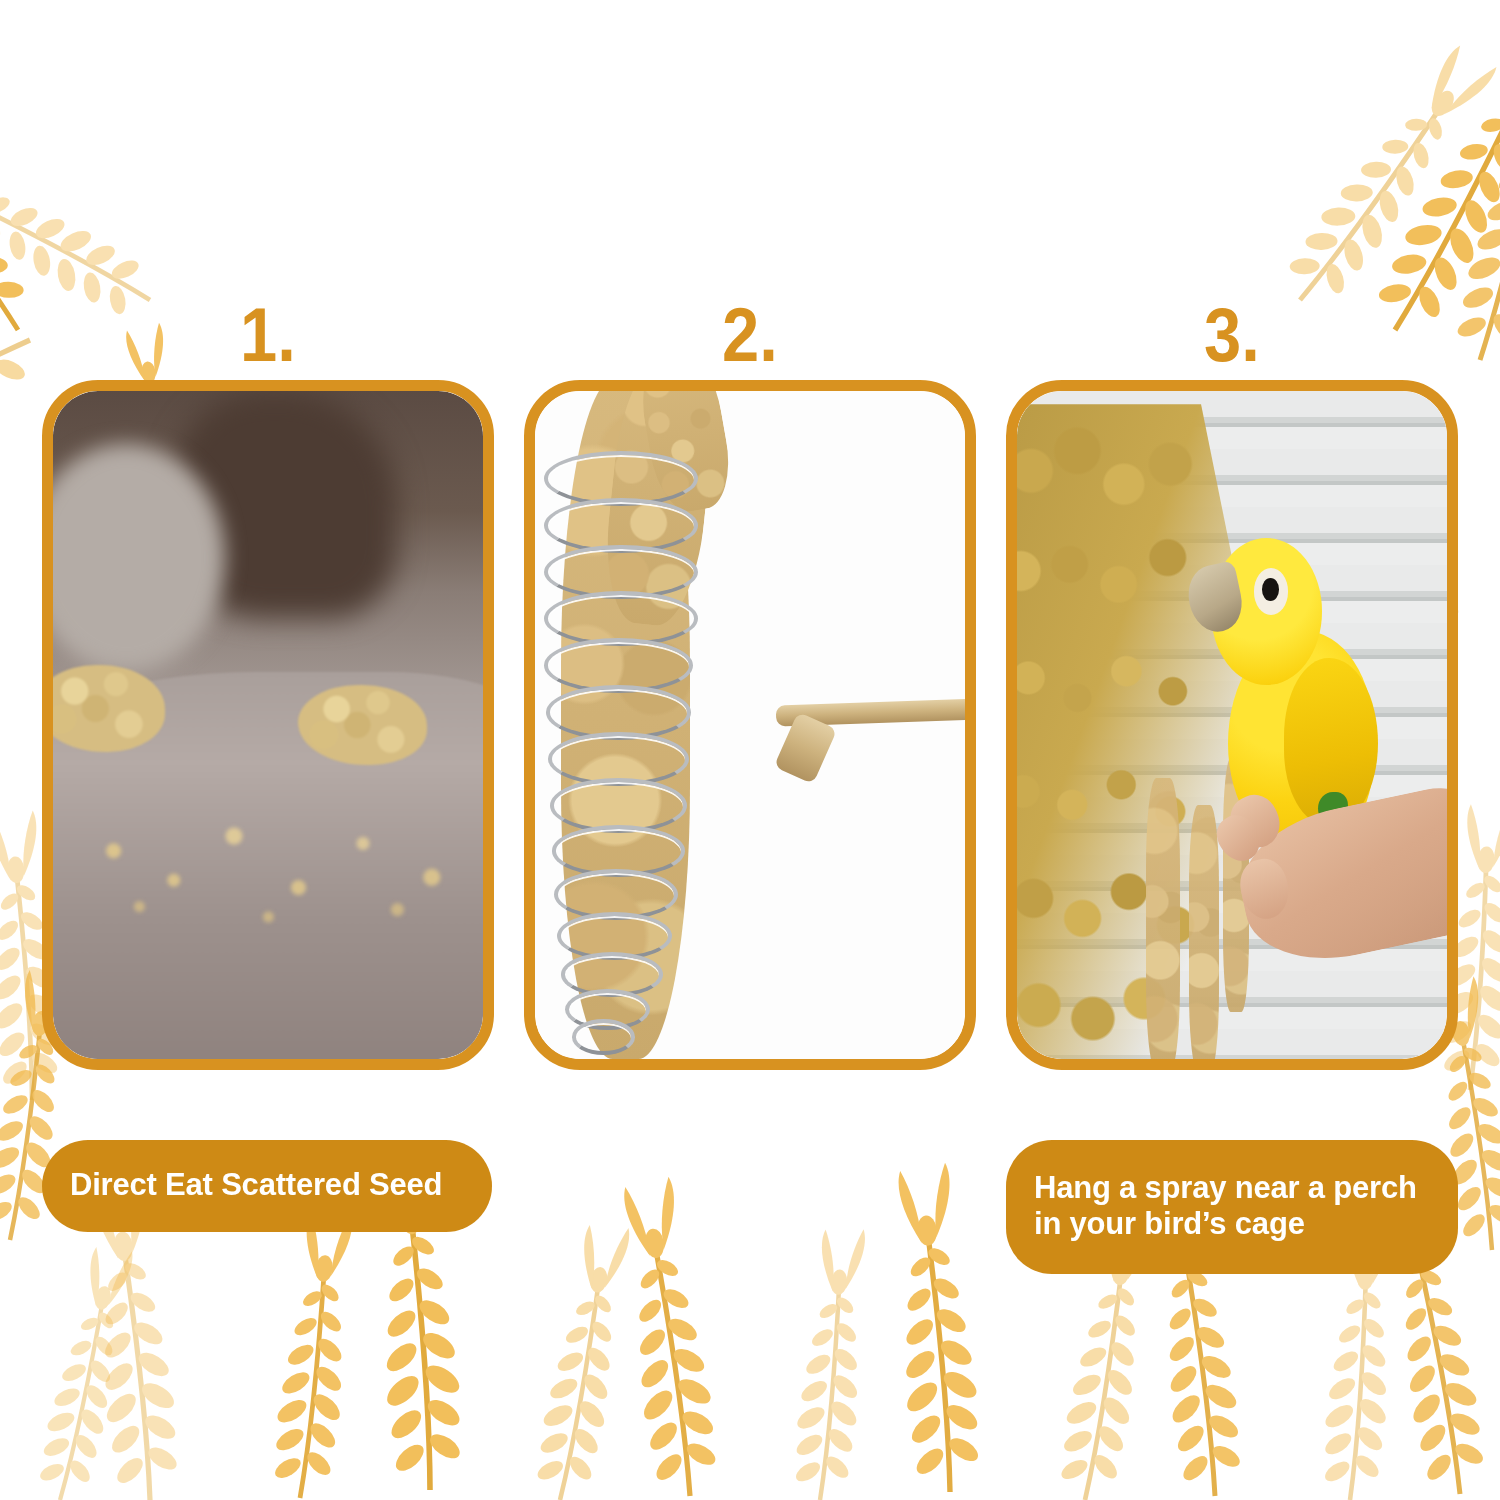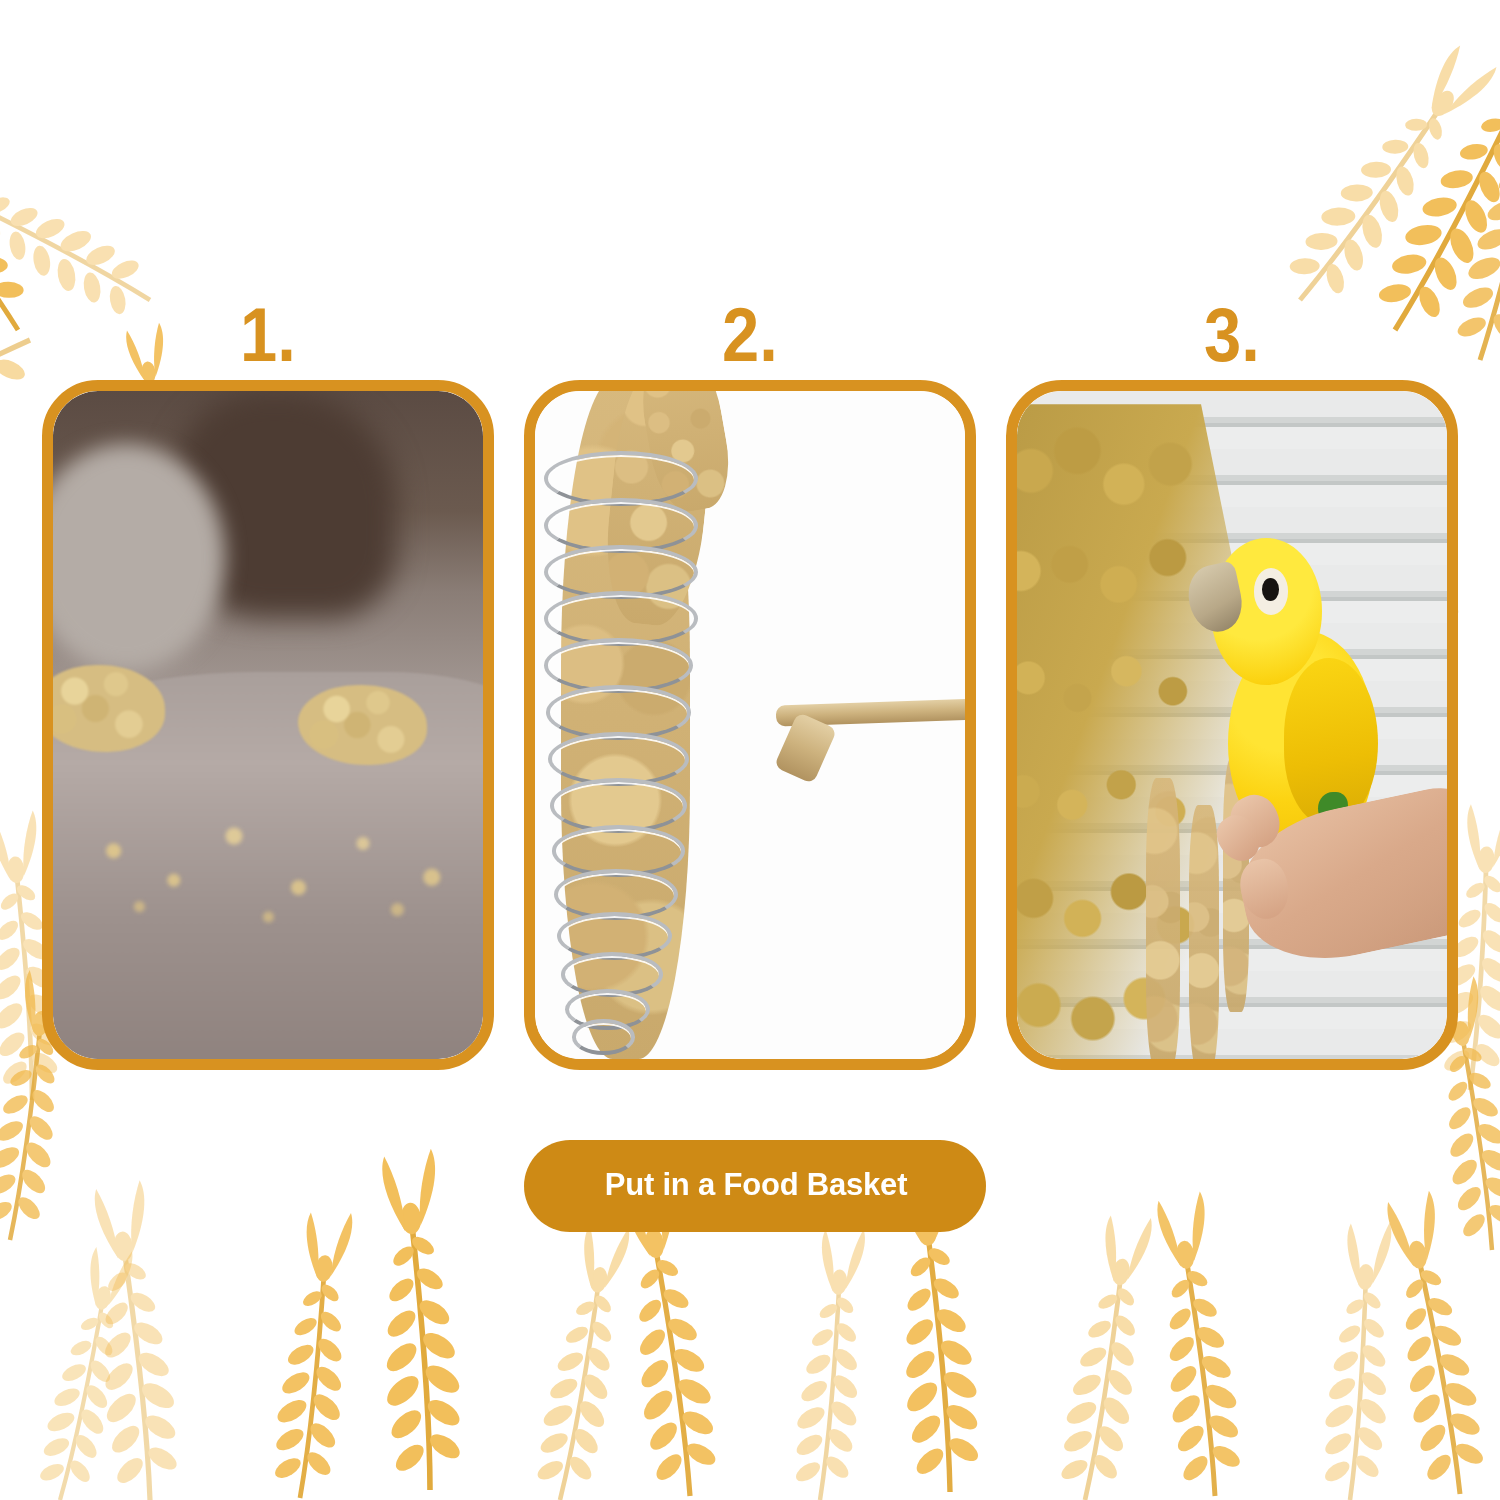--- a/index.html
+++ b/index.html
@@ -486,20 +486,23 @@
             <div class="b-headstripe" style="left:79%;top:12%;width:18%;height:12%;"></div>
             <div class="b-cere" style="left:75%;top:16%;width:6%;height:4%;"></div>
             <div class="b-eye" style="left:84%;top:18%;width:3.2%;height:2.6%;"></div>
             <div class="b-cheek" style="left:79%;top:22%;width:5%;height:4.2%;"></div>
             <div class="b-tail" style="left:86%;top:48%;width:26%;height:8%;transform:rotate(10deg);"></div>
             <div class="b-foot" style="left:80%;top:56%;width:7%;height:4%;"></div>
           </div>
         </div>
       </div>
 
+      <div class="caption cap-1">
+        <span class="caption-text">Direct Eat Scattered Seed</span>
+      </div>
     </div>
 
     <div class="step step-2">
       <div class="step-number">2.</div>
 
       <div class="photo-frame">
         <div class="photo">
           <div class="s2-bg"></div>
 
           <div class="feeder-millet" style="left:6%;top:-2%;width:30%;height:102%;"></div>
@@ -542,23 +545,20 @@
             <div class="m-green-cap" style="left:77%;top:9%;width:13%;height:9%;"></div>
             <div class="m-face" style="left:85%;top:12%;width:8%;height:9%;"></div>
             <div class="m-eye" style="left:87%;top:14%;width:2.6%;height:2.2%;"></div>
             <div class="m-beak-d" style="left:88%;top:14.5%;width:11%;height:8%;"></div>
             <div class="m-tail-yellow" style="left:76%;top:47%;width:9%;height:28%;transform:rotate(-2deg);"></div>
             <div class="m-tail-yellow" style="left:82%;top:47%;width:8%;height:22%;transform:rotate(4deg);"></div>
           </div>
         </div>
       </div>
 
-      <div class="caption cap-2">
-        <span class="caption-text">Put in a Food Basket</span>
-      </div>
     </div>
 
     <div class="step step-3">
       <div class="step-number">3.</div>
 
       <div class="photo-frame">
         <div class="photo">
           <div class="s3-bg"></div>
           <div class="s3-spray-wall"></div>
 
@@ -574,16 +574,19 @@
           <div class="c-beak" style="left:40%;top:26%;width:12%;height:10%;transform:rotate(-12deg);"></div>
           <div class="c-green" style="left:70%;top:60%;width:7%;height:5%;"></div>
 
           <div class="hand" style="left:52%;top:62%;width:56%;height:22%;transform:rotate(-12deg);"></div>
           <div class="finger" style="left:50%;top:60.5%;width:11%;height:8%;transform:rotate(-26deg);"></div>
           <div class="finger" style="left:47%;top:63.5%;width:9%;height:7%;transform:rotate(-34deg);"></div>
           <div class="finger" style="left:52%;top:70%;width:11%;height:9%;transform:rotate(-10deg);"></div>
         </div>
       </div>
 
+      <div class="caption cap-3">
+        <span class="caption-text">Hang a spray near a perch in your bird’s cage</span>
+      </div>
     </div>
 
   </div>
 </div>
 
 </body></html>

